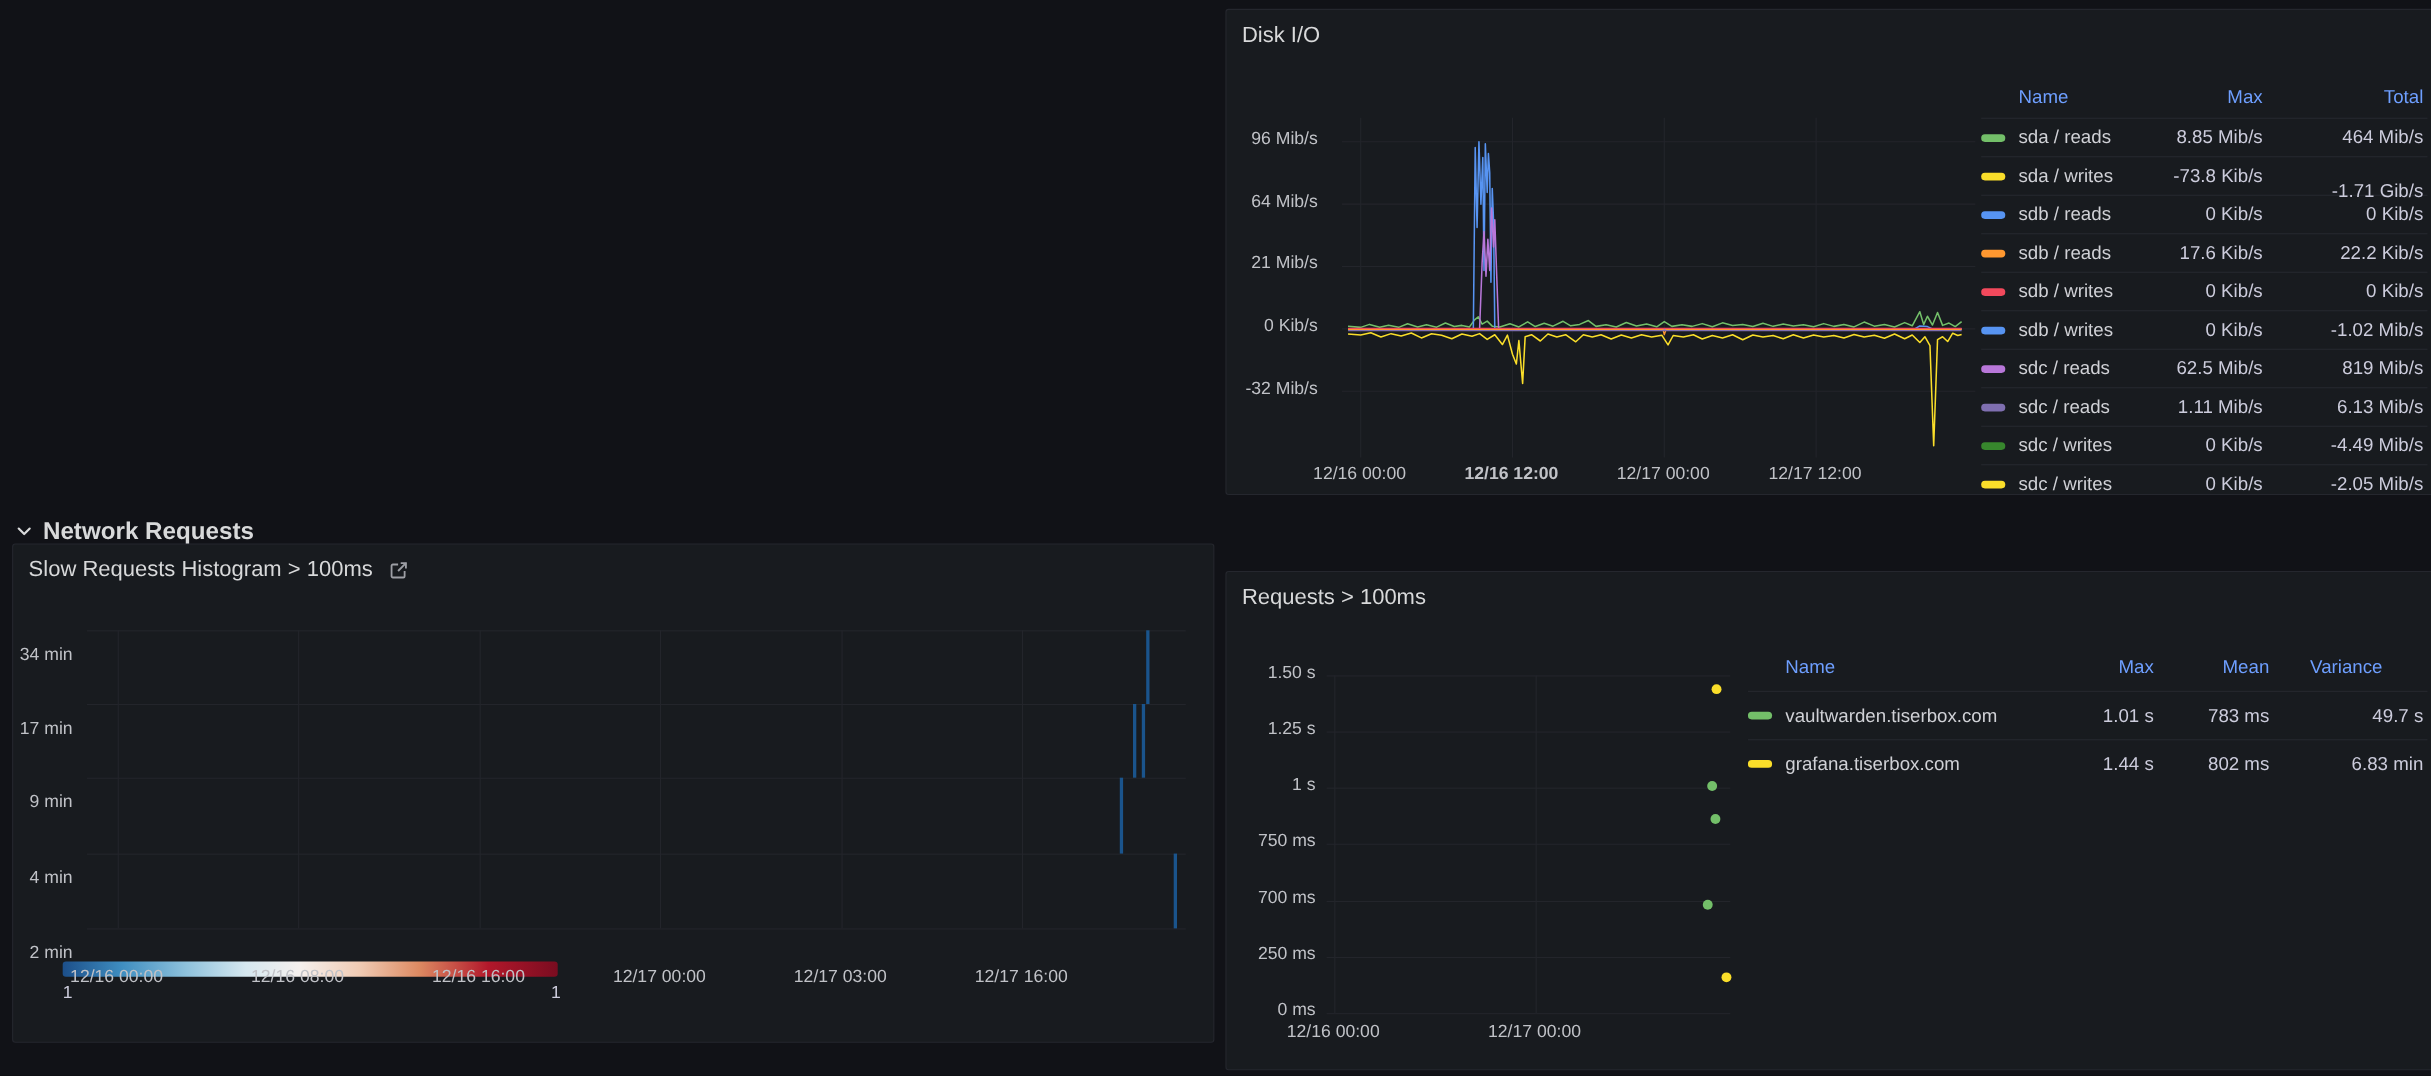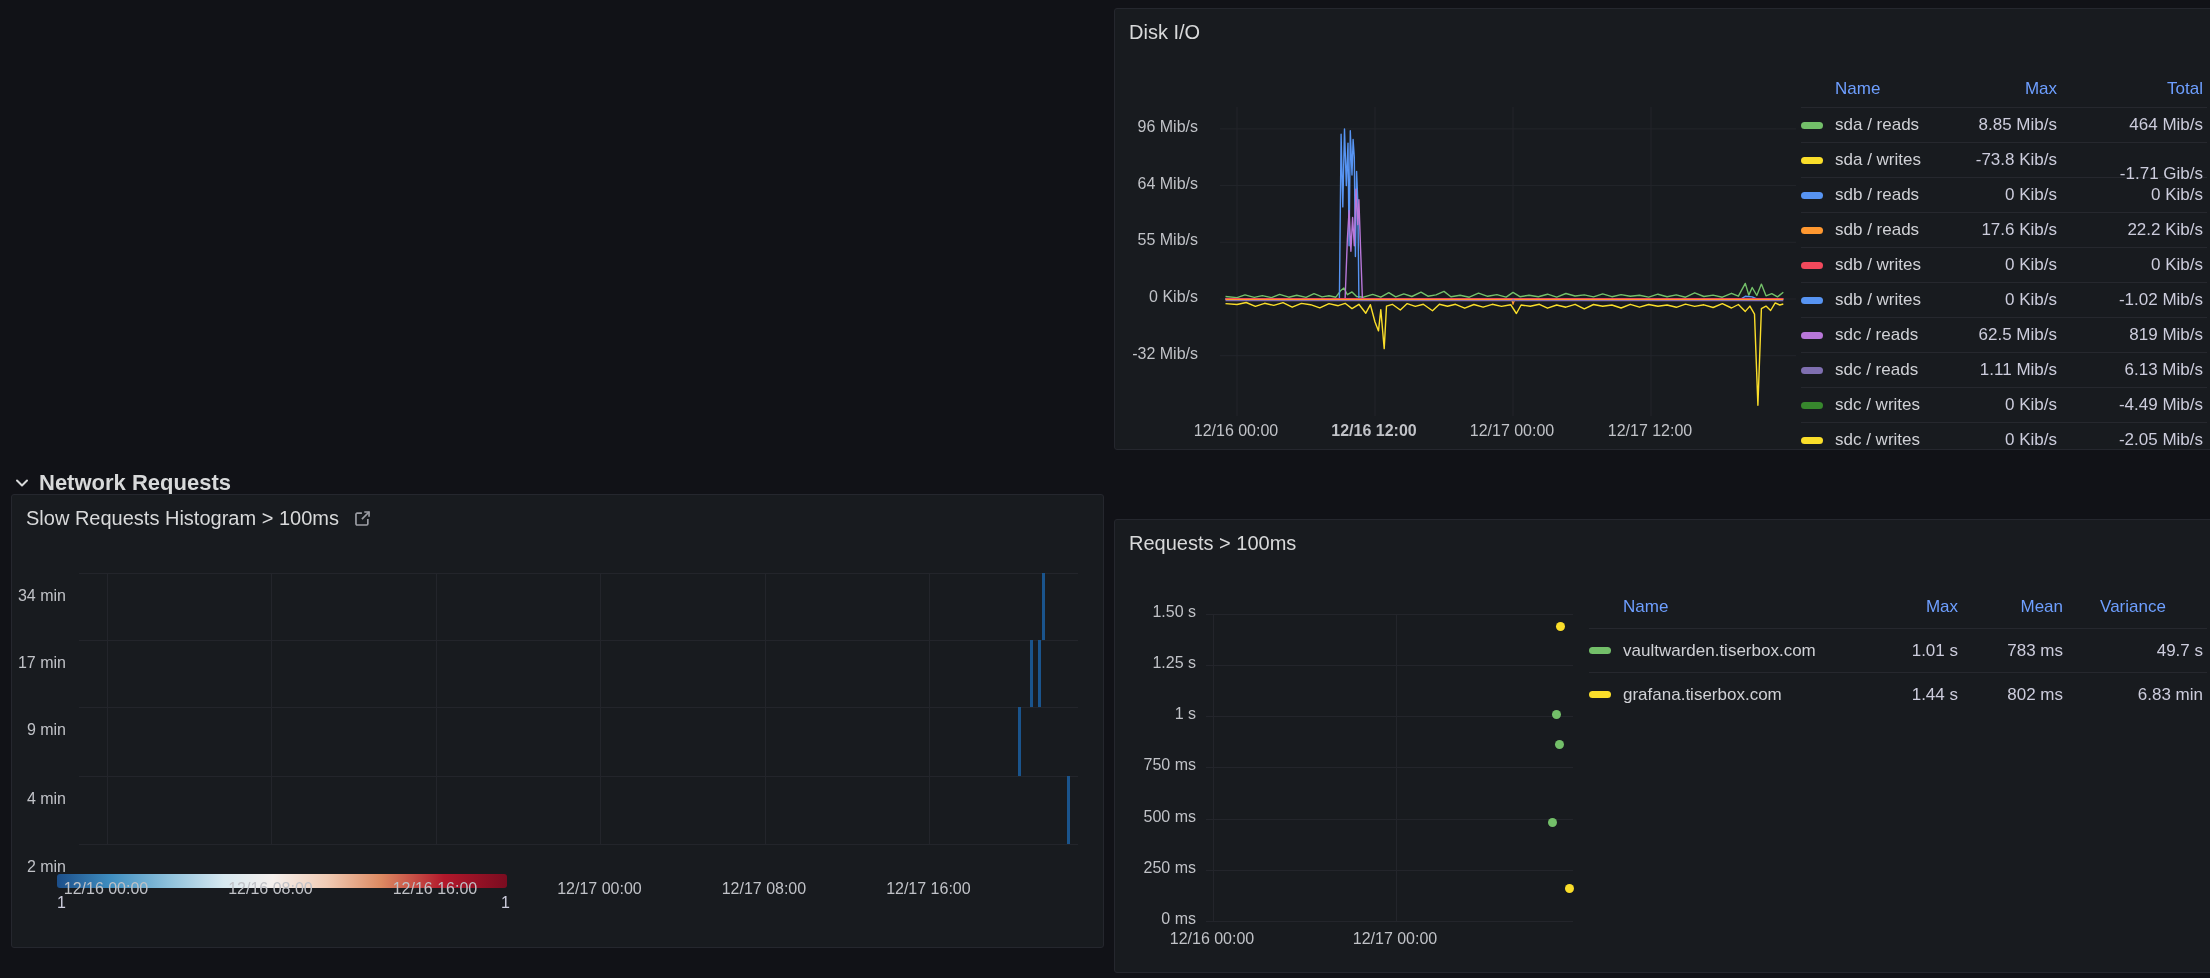--- a/index.html
+++ b/index.html
@@ -235,40 +235,40 @@
           <div class="lg-name">grafana.tiserbox.com</div>
           <div class="lg-num" style="width: 110px;">1.44 s</div>
           <div class="lg-num" style="width: 105px;">802 ms</div>
           <div class="lg-num" style="width: 140px;">6.83 min</div>
         </div>
       </div>
   </div>
 
 <div class="tick right" style="left: 1100px; top: 117.888px; width: 98px;">96 Mib/s</div>
     <div class="tick right" style="left: 1100px; top: 174.592px; width: 98px;">64 Mib/s</div>
-    <div class="tick right" style="left: 1100px; top: 231.296px; width: 98px;">55 Mib/s</div>
+    <div class="tick right" style="left: 1100px; top: 231.296px; width: 98px;">21 Mib/s</div>
     <div class="tick right" style="left: 1100px; top: 288px; width: 98px;">0 Kib/s</div>
     <div class="tick right" style="left: 1100px; top: 344.704px; width: 98px;">-32 Mib/s</div>
     <div class="tick center" style="left: 1176px; top: 422px; width: 120px;">12/16 00:00</div>
     <div class="tick center" style="left: 1314px; top: 422px; width: 120px; font-weight: bold;">12/16 12:00</div>
     <div class="tick center" style="left: 1452px; top: 422px; width: 120px;">12/17 00:00</div>
     <div class="tick center" style="left: 1590px; top: 422px; width: 120px;">12/17 12:00</div>
     <div class="tick right" style="left: 0px; top: 587px; width: 66px;">34 min</div>
     <div class="tick right" style="left: 0px; top: 654px; width: 66px;">17 min</div>
     <div class="tick right" style="left: 0px; top: 721px; width: 66px;">9 min</div>
     <div class="tick right" style="left: 0px; top: 790px; width: 66px;">4 min</div>
     <div class="tick right" style="left: 0px; top: 858px; width: 66px;">2 min</div>
     <div class="tick center" style="left: 46px; top: 880px; width: 120px;">12/16 00:00</div>
     <div class="tick center" style="left: 210.48px; top: 880px; width: 120px;">12/16 08:00</div>
     <div class="tick center" style="left: 374.96px; top: 880px; width: 120px;">12/16 16:00</div>
     <div class="tick center" style="left: 539.44px; top: 880px; width: 120px;">12/17 00:00</div>
-    <div class="tick center" style="left: 703.92px; top: 880px; width: 120px;">12/17 08:00</div>
+    <div class="tick center" style="left: 703.92px; top: 880px; width: 120px;">12/17 03:00</div>
     <div class="tick center" style="left: 868.4px; top: 880px; width: 120px;">12/17 16:00</div>
     <div class="tick right" style="left: 1100px; top: 602.995px; width: 96px;">1.50 s</div>
     <div class="tick right" style="left: 1100px; top: 654.163px; width: 96px;">1.25 s</div>
     <div class="tick right" style="left: 1100px; top: 705.33px; width: 96px;">1 s</div>
     <div class="tick right" style="left: 1100px; top: 756.497px; width: 96px;">750 ms</div>
-    <div class="tick right" style="left: 1100px; top: 807.665px; width: 96px;">500 ms</div>
+    <div class="tick right" style="left: 1100px; top: 807.665px; width: 96px;">700 ms</div>
     <div class="tick right" style="left: 1100px; top: 858.832px; width: 96px;">250 ms</div>
     <div class="tick right" style="left: 1100px; top: 910px; width: 96px;">0 ms</div>
     <div class="tick center" style="left: 1152px; top: 930px; width: 120px;">12/16 00:00</div>
     <div class="tick center" style="left: 1335px; top: 930px; width: 120px;">12/17 00:00</div>
   </div>
 
 </body></html>

